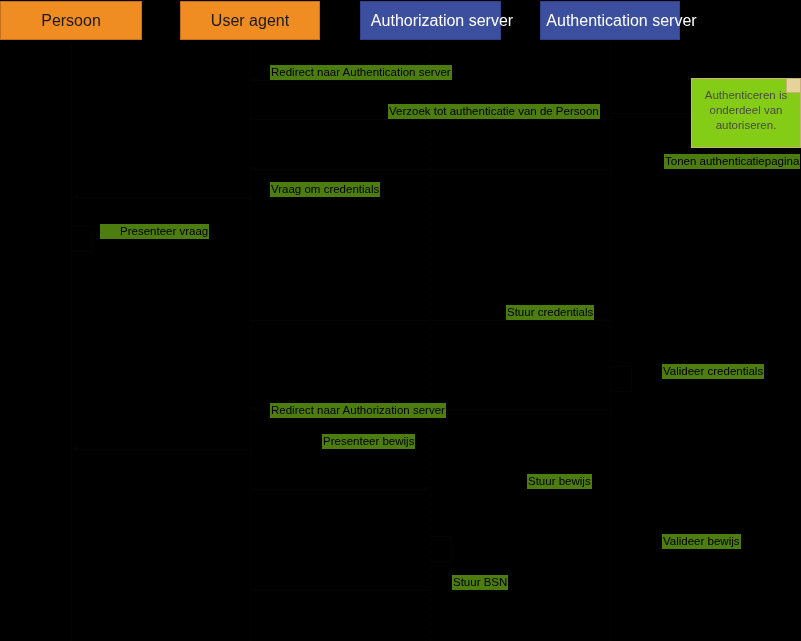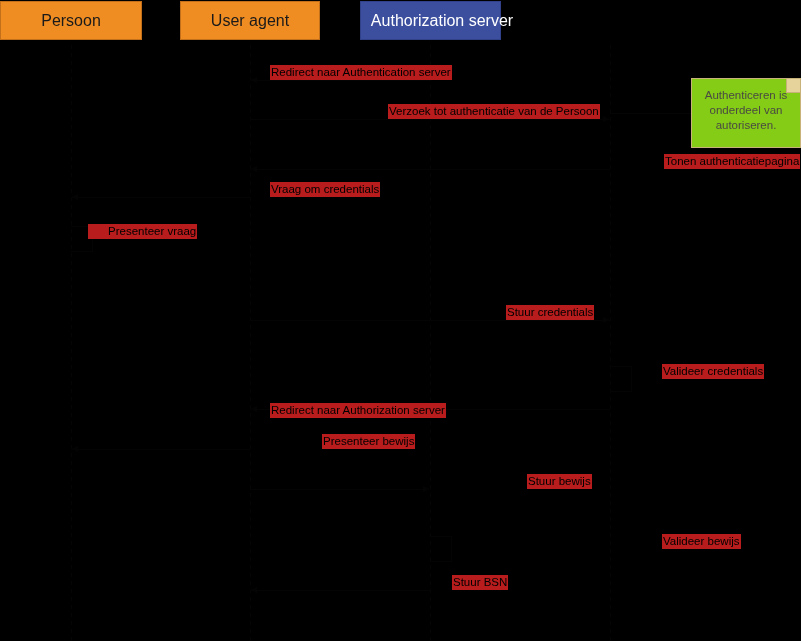--- a/index.html
+++ b/index.html
@@ -58,21 +58,21 @@
   .participant.system-box {
     background: #3b4f9e;
     border: 1px solid #31428a;
     color: #ffffff;
     padding-left: 23px;
   }
 
   
   .msg-label {
     position: absolute;
-    background: #b91c1c;
+    background: #4d7c0f;
     color: #000000;
     font-size: 11.5px;
     line-height: 15px;
     height: 15px;
     padding: 0 1px;
     white-space: nowrap;
     box-sizing: content-box;
   }
 
   
@@ -150,40 +150,43 @@
   <div class="lifeline" style="left:610px;"></div>
 
   <div class="participant actor-box" style="left:0px;width:142px;">
     <span>Persoon</span>
   </div>
   <div class="participant actor-box" style="left:180px;width:140px;">
     <span>User agent</span>
   </div>
   <div class="participant system-box" style="left:360px;width:141px;">
     <span>Authorization server</span>
+  </div>
+  <div class="participant system-box" style="left:540px;width:140px;">
+    <span>Authentication server</span>
   </div>
 
   <div class="msg-arrow to-left" style="left:250px;top:80px;width:180px;"></div>
   <div class="msg-arrow to-right" style="left:250px;top:119px;width:360px;"></div>
   <div class="msg-arrow to-left" style="left:250px;top:169px;width:360px;"></div>
   <div class="msg-arrow to-left" style="left:71px;top:197px;width:179px;"></div>
   <div class="self-call" style="left:71px;top:226px;"></div>
   <div class="msg-arrow to-right" style="left:250px;top:320px;width:360px;"></div>
   <div class="self-call" style="left:610px;top:366px;"></div>
   <div class="msg-arrow to-left" style="left:250px;top:409px;width:360px;"></div>
   <div class="msg-arrow to-left" style="left:71px;top:449px;width:179px;"></div>
   <div class="msg-arrow to-right" style="left:250px;top:489px;width:180px;"></div>
   <div class="self-call" style="left:430px;top:536px;"></div>
   <div class="msg-arrow to-left" style="left:250px;top:590px;width:180px;"></div>
 
   <div class="msg-label" style="left:270px;top:65px;">Redirect naar Authentication server</div>
   <div class="msg-label" style="left:388px;top:104px;">Verzoek tot authenticatie van de Persoon</div>
   <div class="msg-label" style="left:664px;top:154px;">Tonen authenticatiepagina</div>
   <div class="msg-label" style="left:270px;top:182px;">Vraag om credentials</div>
-  <div class="msg-label" style="left:88px;top:224px;padding-left:20px;">Presenteer vraag</div>
+  <div class="msg-label" style="left:100px;top:224px;padding-left:20px;">Presenteer vraag</div>
   <div class="msg-label" style="left:506px;top:305px;">Stuur credentials</div>
   <div class="msg-label" style="left:662px;top:364px;">Valideer credentials</div>
   <div class="msg-label" style="left:270px;top:403px;">Redirect naar Authorization server</div>
   <div class="msg-label" style="left:322px;top:434px;">Presenteer bewijs</div>
   <div class="msg-label" style="left:527px;top:474px;">Stuur bewijs</div>
   <div class="msg-label" style="left:662px;top:534px;">Valideer bewijs</div>
   <div class="msg-label" style="left:452px;top:575px;">Stuur BSN</div>
 
   <div class="note-connector" style="left:610px;top:113px;width:81px;"></div>
 

